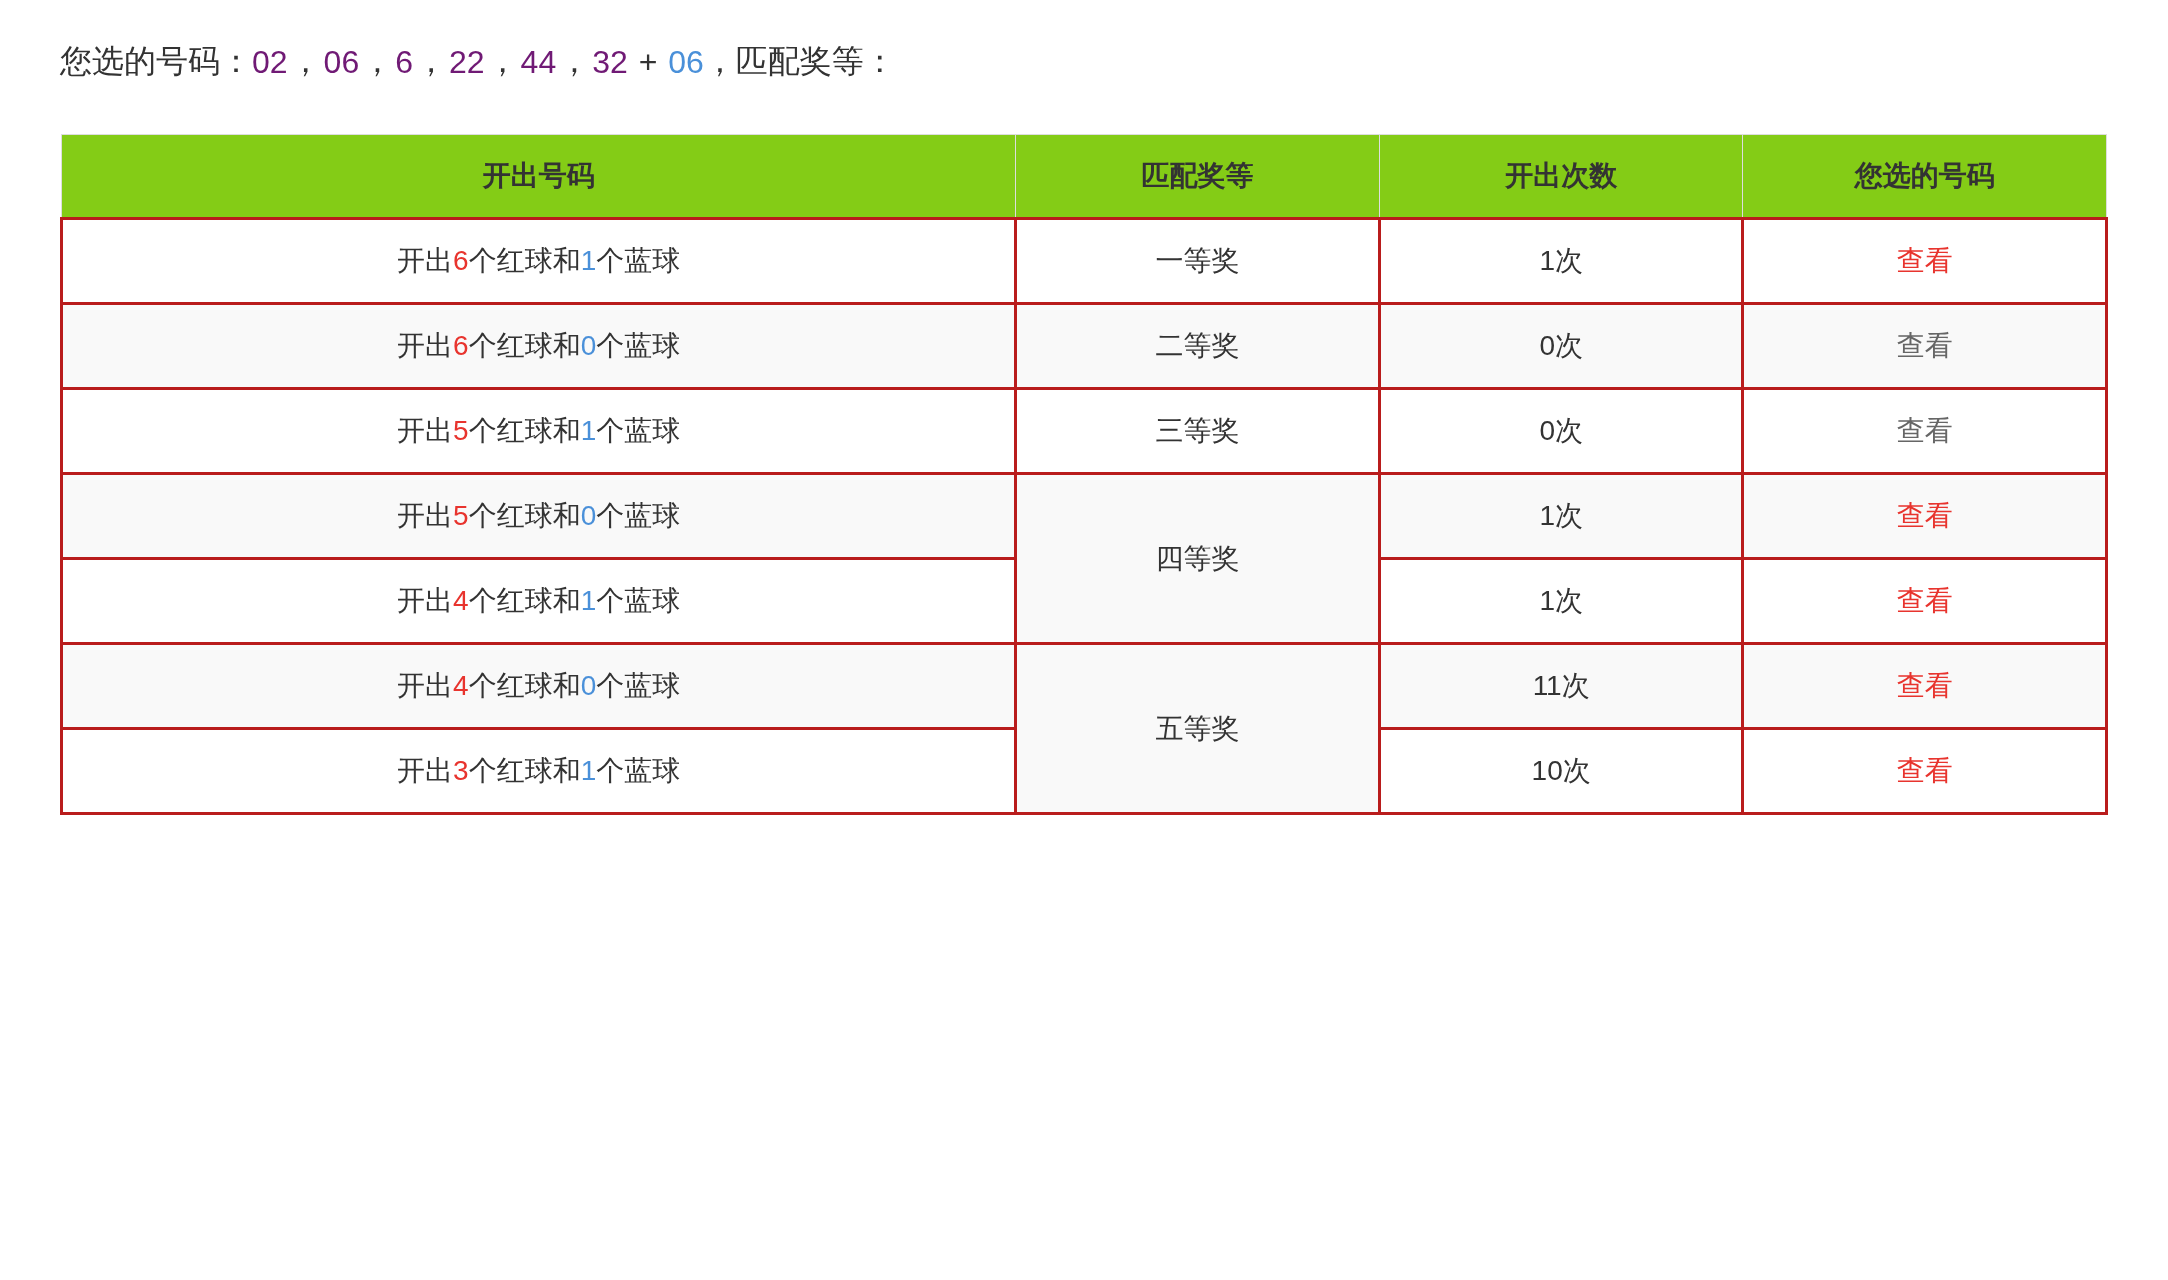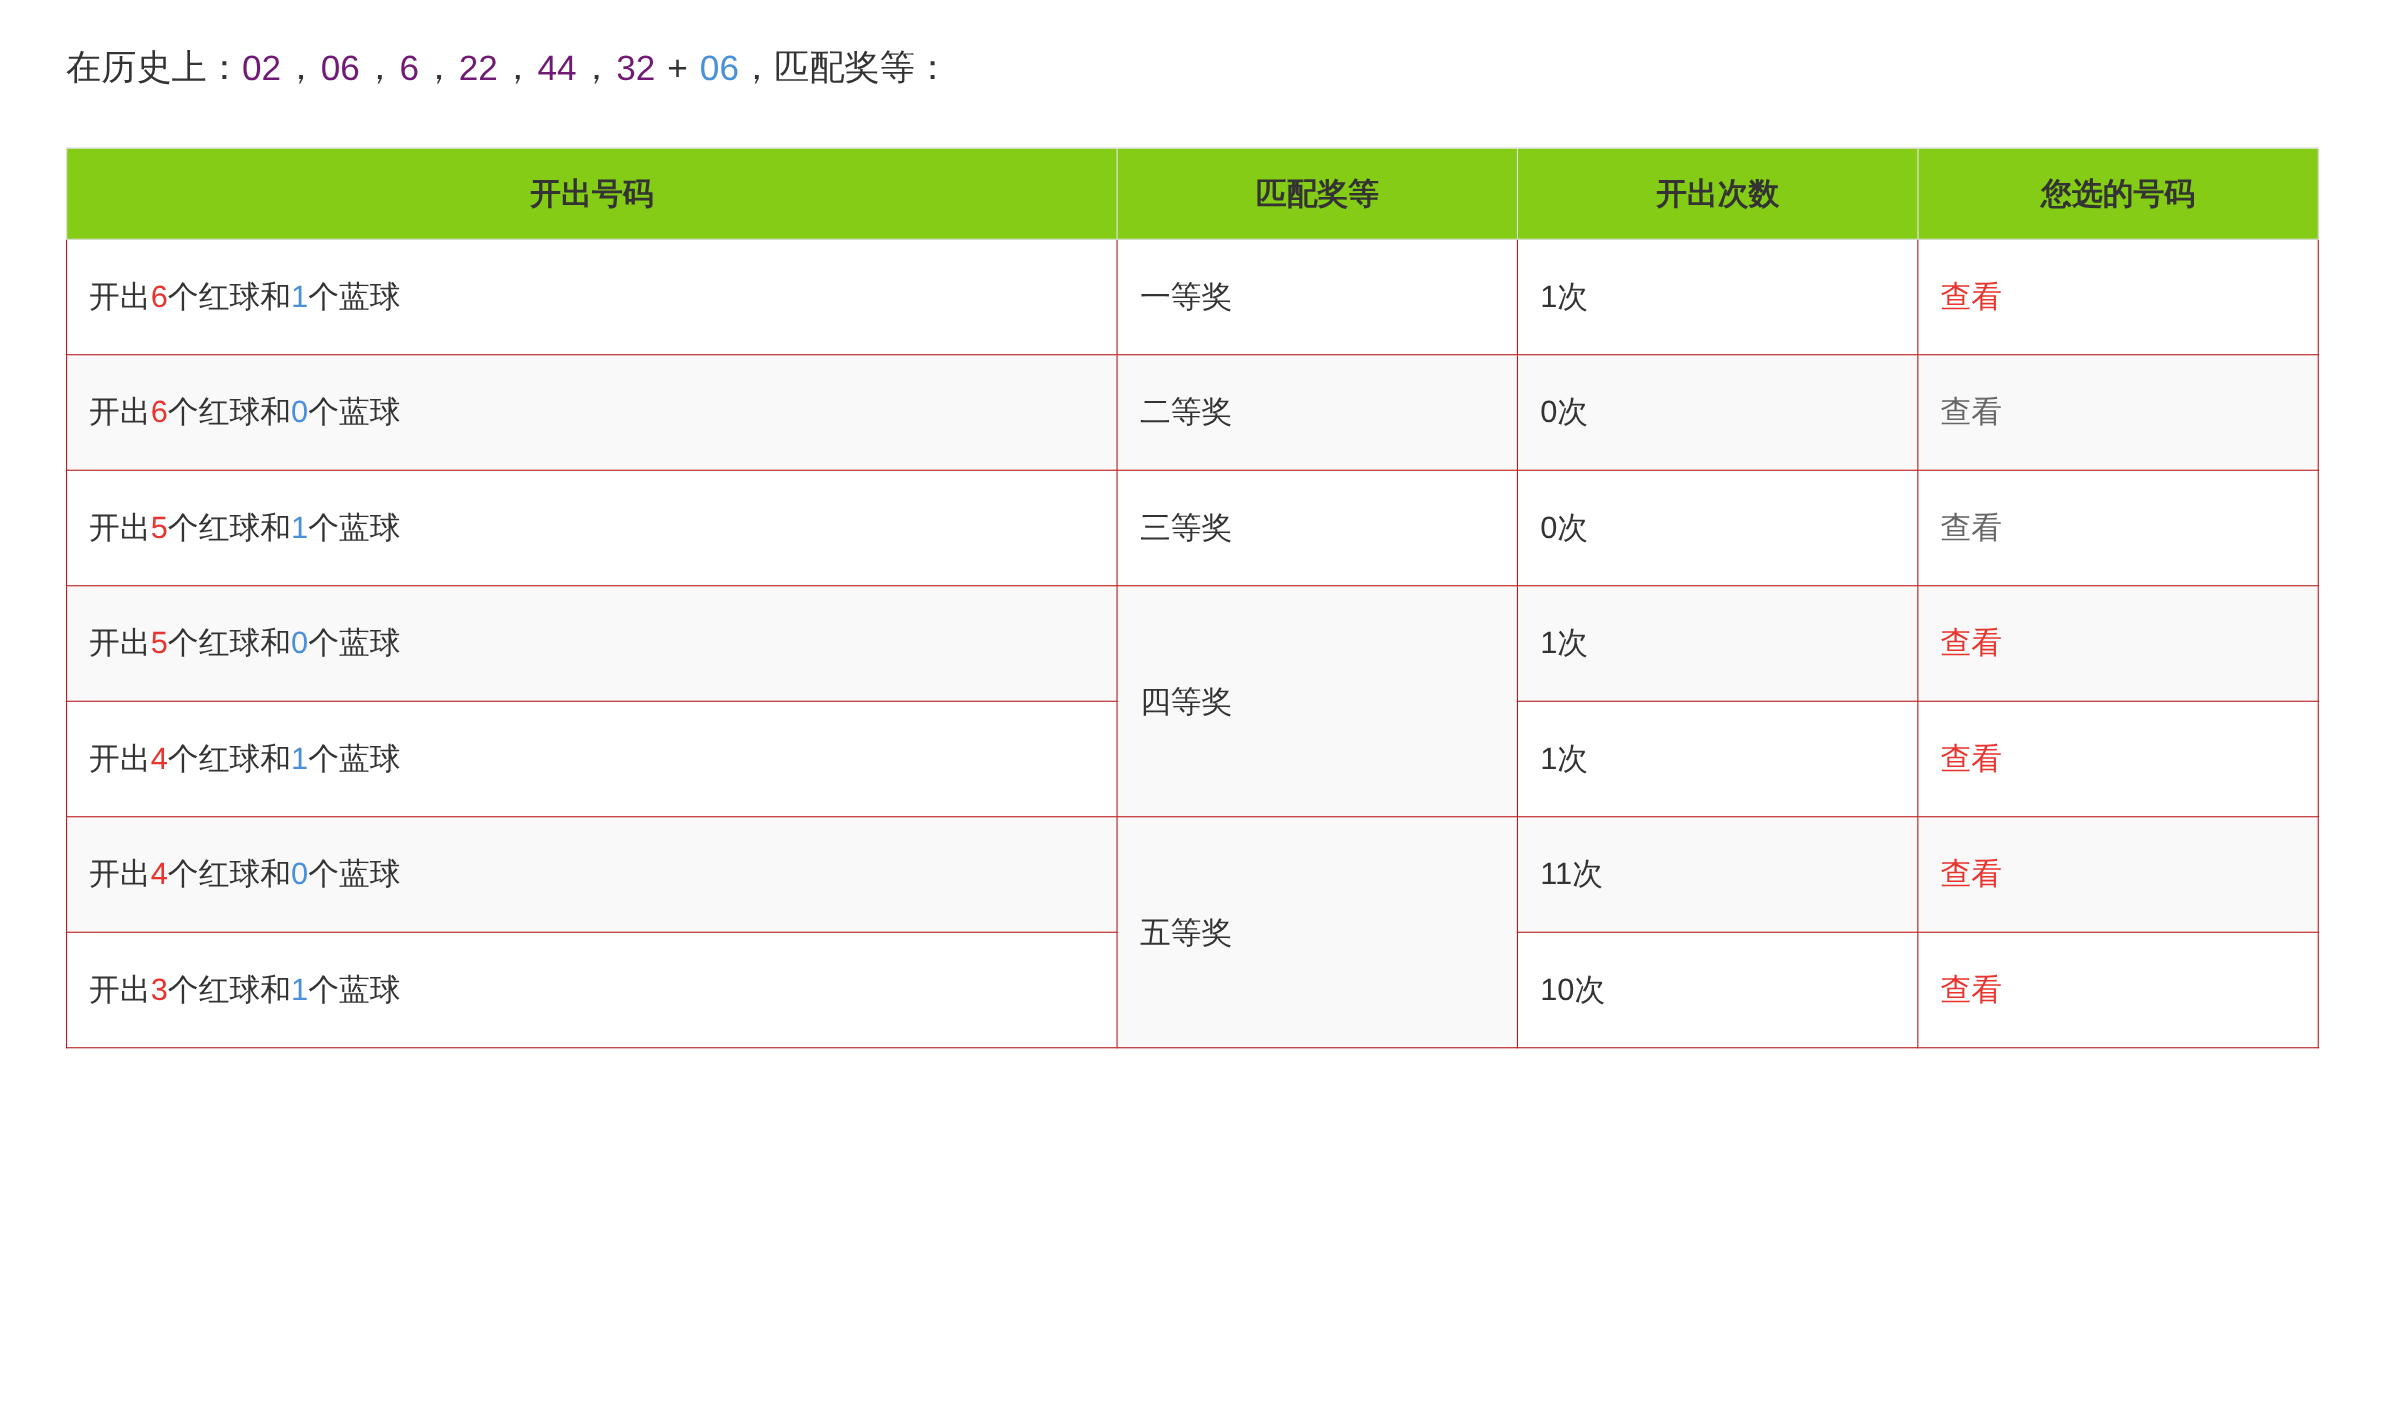--- a/index.html
+++ b/index.html
@@ -68,23 +68,23 @@
 
     tbody tr:nth-child(odd) {
       background: #ffffff;
     }
 
     tbody tr:nth-child(even) {
       background: #f9f9f9;
     }
 
     tbody td {
-      padding: 33px 20px;
-      text-align: left;
-      border: 1px solid #b91c1c;
+      padding: 22px 20px;
+      text-align: center;
+      border: 3px solid #b91c1c;
       color: #333;
     }
 
     .cell-red {
       color: #e8342e;
     }
 
     .cell-blue {
       color: #4a90d9;
     }
@@ -116,21 +116,21 @@
     }
 
     .col-history {
       width: 16%;
     }
   </style>
 </head>
 <body>
 
 <div class="header-line">
-  <span class="label">在历史上：</span>
+  <span class="label">您选的号码：</span>
   <span class="num-red">02</span>
   <span class="sep">，</span>
   <span class="num-red">06</span>
   <span class="sep">，</span>
   <span class="num-red">6</span>
   <span class="sep">，</span>
   <span class="num-red">22</span>
   <span class="sep">，</span>
   <span class="num-red">44</span>
   <span class="sep">，</span>

